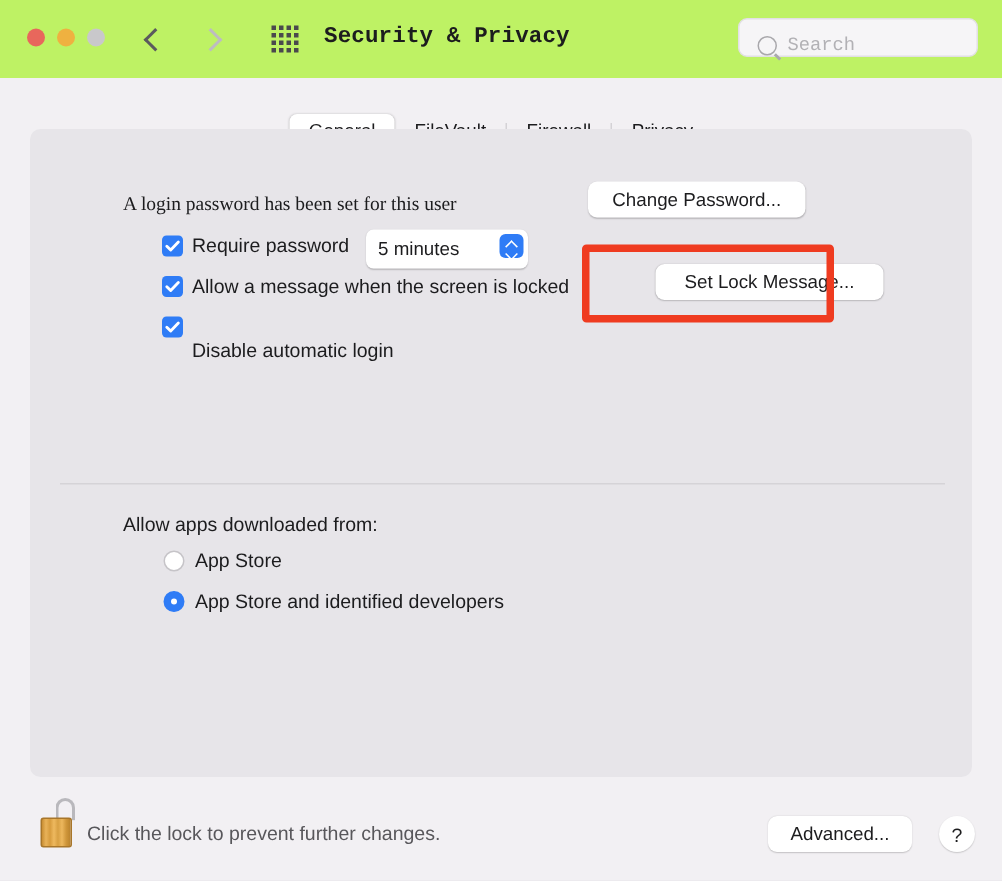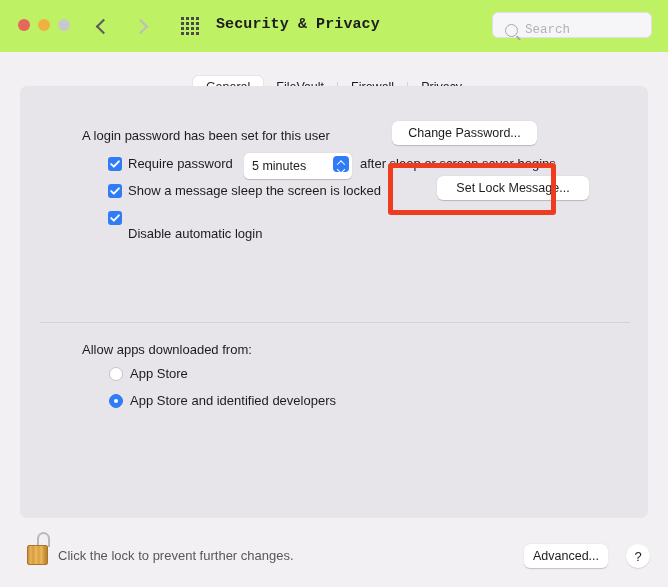--- a/index.html
+++ b/index.html
@@ -308,21 +308,21 @@
   .lock-text {
     position: absolute;
     left: 58px; top: 548px;
     font-size: 13px;
     color: #58575b;
     white-space: nowrap;
   }
   .advanced {
     position: absolute;
     right: 60px; top: 544px;
-    width: 84px; height: 24px;
+    width: 96px; height: 24px;
   }
   .helpbtn {
     position: absolute;
     right: 18px; top: 544px;
     width: 24px; height: 24px;
     border-radius: 50%;
     background: #ffffff;
     box-shadow: 0 0.5px 1px rgba(0,0,0,.22);
     display: flex;
     align-items: center;
@@ -383,47 +383,46 @@
     <div class="tab">FileVault</div>
     <div class="tabsep"></div>
     <div class="tab">Firewall</div>
     <div class="tabsep"></div>
     <div class="tab">Privacy</div>
   </div>
 </div>
 
 <div class="panel">
 
-  <div class="row-text" style="left:62px; top:42px;">A login password has been set for this user</div>
+  <div class="row-text" style="left:62px; top:42px;font-family:Liberation Serif, serif;">A login password has been set for this user</div>
 
   <div class="pushbtn" style="left:333px; top:35px; width:145px; height:24px;">Change Password...</div>
 
   <div class="checkbox" style="left:88px; top:71px;">
     <svg width="14" height="14" viewBox="0 0 14 14">
       <path d="M3.2 7.1 L5.8 9.7 L10.9 4.3" fill="none" stroke="#ffffff" stroke-width="1.9" stroke-linecap="round" stroke-linejoin="round"></path>
     </svg>
   </div>
   <div class="row-text" style="left:108px; top:70px;">Require password</div>
 
   <div class="popup" style="left:224px; top:67px; width:108px;">
     <span class="value">5 minutes</span>
     <span class="stepper">
       <span class="up"></span>
       <span class="dn"></span>
     </span>
   </div>
 
-  <div class="row-text" style="left:340px; top:70px;">after sleep or screen saver begins</div>
 
   <div class="checkbox" style="left:88px; top:98px;">
     <svg width="14" height="14" viewBox="0 0 14 14">
       <path d="M3.2 7.1 L5.8 9.7 L10.9 4.3" fill="none" stroke="#ffffff" stroke-width="1.9" stroke-linecap="round" stroke-linejoin="round"></path>
     </svg>
   </div>
-  <div class="row-text" style="left:108px; top:97px;">Show a message sleep the screen is locked</div>
+  <div class="row-text" style="left:108px; top:97px;">Allow a message when the screen is locked</div>
 
   <div class="pushbtn" style="left:378px; top:90px; width:152px; height:24px;">Set Lock Message...</div>
 
   <div class="checkbox" style="left:88px; top:125px;">
     <svg width="14" height="14" viewBox="0 0 14 14">
       <path d="M3.2 7.1 L5.8 9.7 L10.9 4.3" fill="none" stroke="#ffffff" stroke-width="1.9" stroke-linecap="round" stroke-linejoin="round"></path>
     </svg>
   </div>
   <div class="row-text" style="left:108px; top:140px;">Disable automatic login</div>
 

